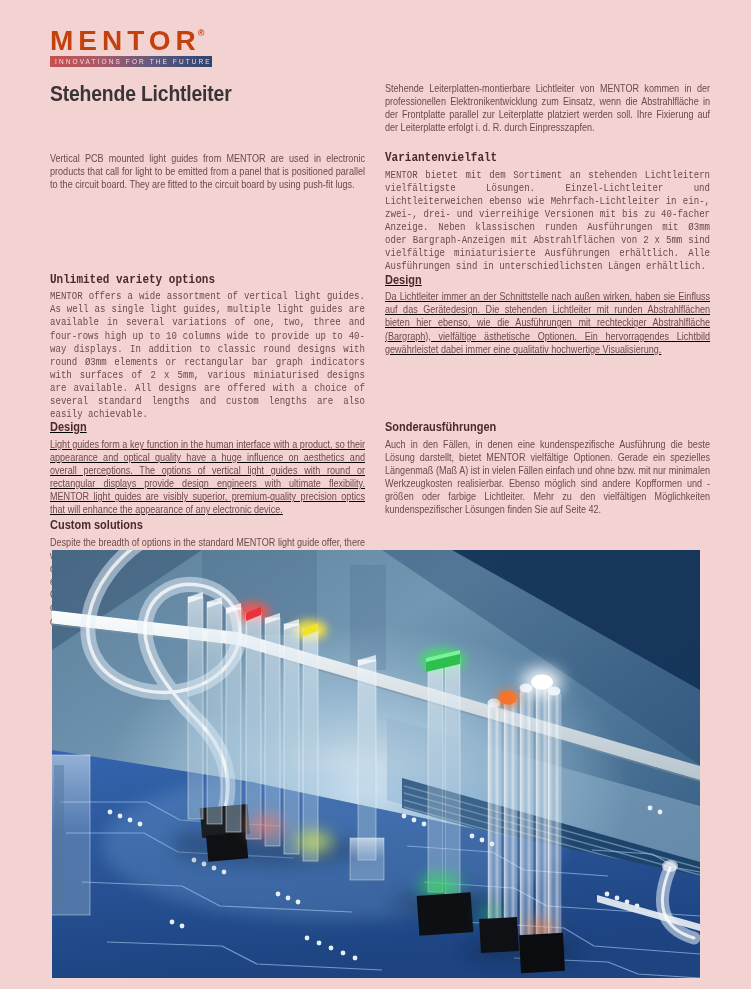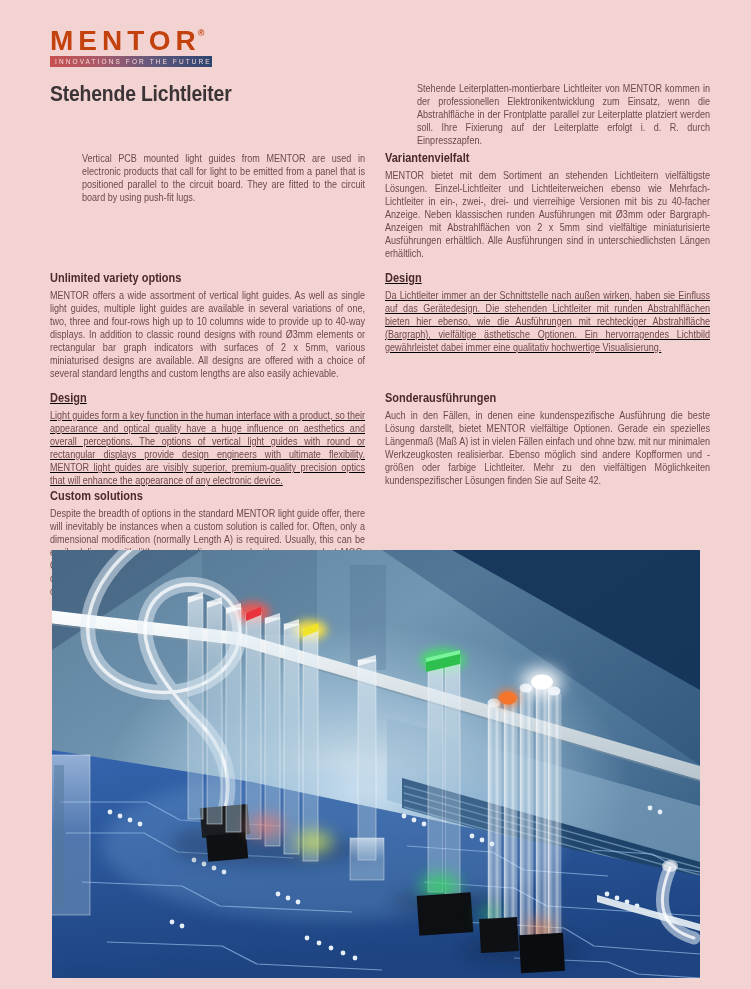--- a/index.html
+++ b/index.html
@@ -19,22 +19,22 @@
     display:flex;align-items:center;padding-left:5px;box-sizing:border-box;
     white-space:nowrap;
   }
   
   .content{
     position:absolute;left:50px;top:82px;width:660px;
     display:grid;grid-template-columns:315px 325px;column-gap:20px;
   }
   .cell{min-height:0;}
   .h1cell{min-height:70px;}
-  .introcell{min-height:68px;margin-left:32px;}
-  .s1cell{min-height:120px;}
+  .introcell{min-height:68px;}
+  .s1cell{min-height:120px;font-family:Liberation Mono, monospace;}
   .s2cell{min-height:98px;text-decoration:underline;}
   .sq{width:113.64%;transform:scaleX(0.88);transform-origin:left top;}
   h1{margin:0;font-size:22px;font-weight:bold;color:#3b3436;letter-spacing:-0.2px;line-height:1.1;}
   h2{margin:0 0 3px 0;font-size:12.5px;font-weight:bold;color:#4a2a2c;line-height:1.1;}
   p{margin:0;font-size:10.3px;line-height:13.1px;color:#6f4849;text-align:justify;}
   
   .hero{position:absolute;left:52px;top:550px;width:648px;height:428px;overflow:hidden;}
 </style>
 </head>
 <body>

